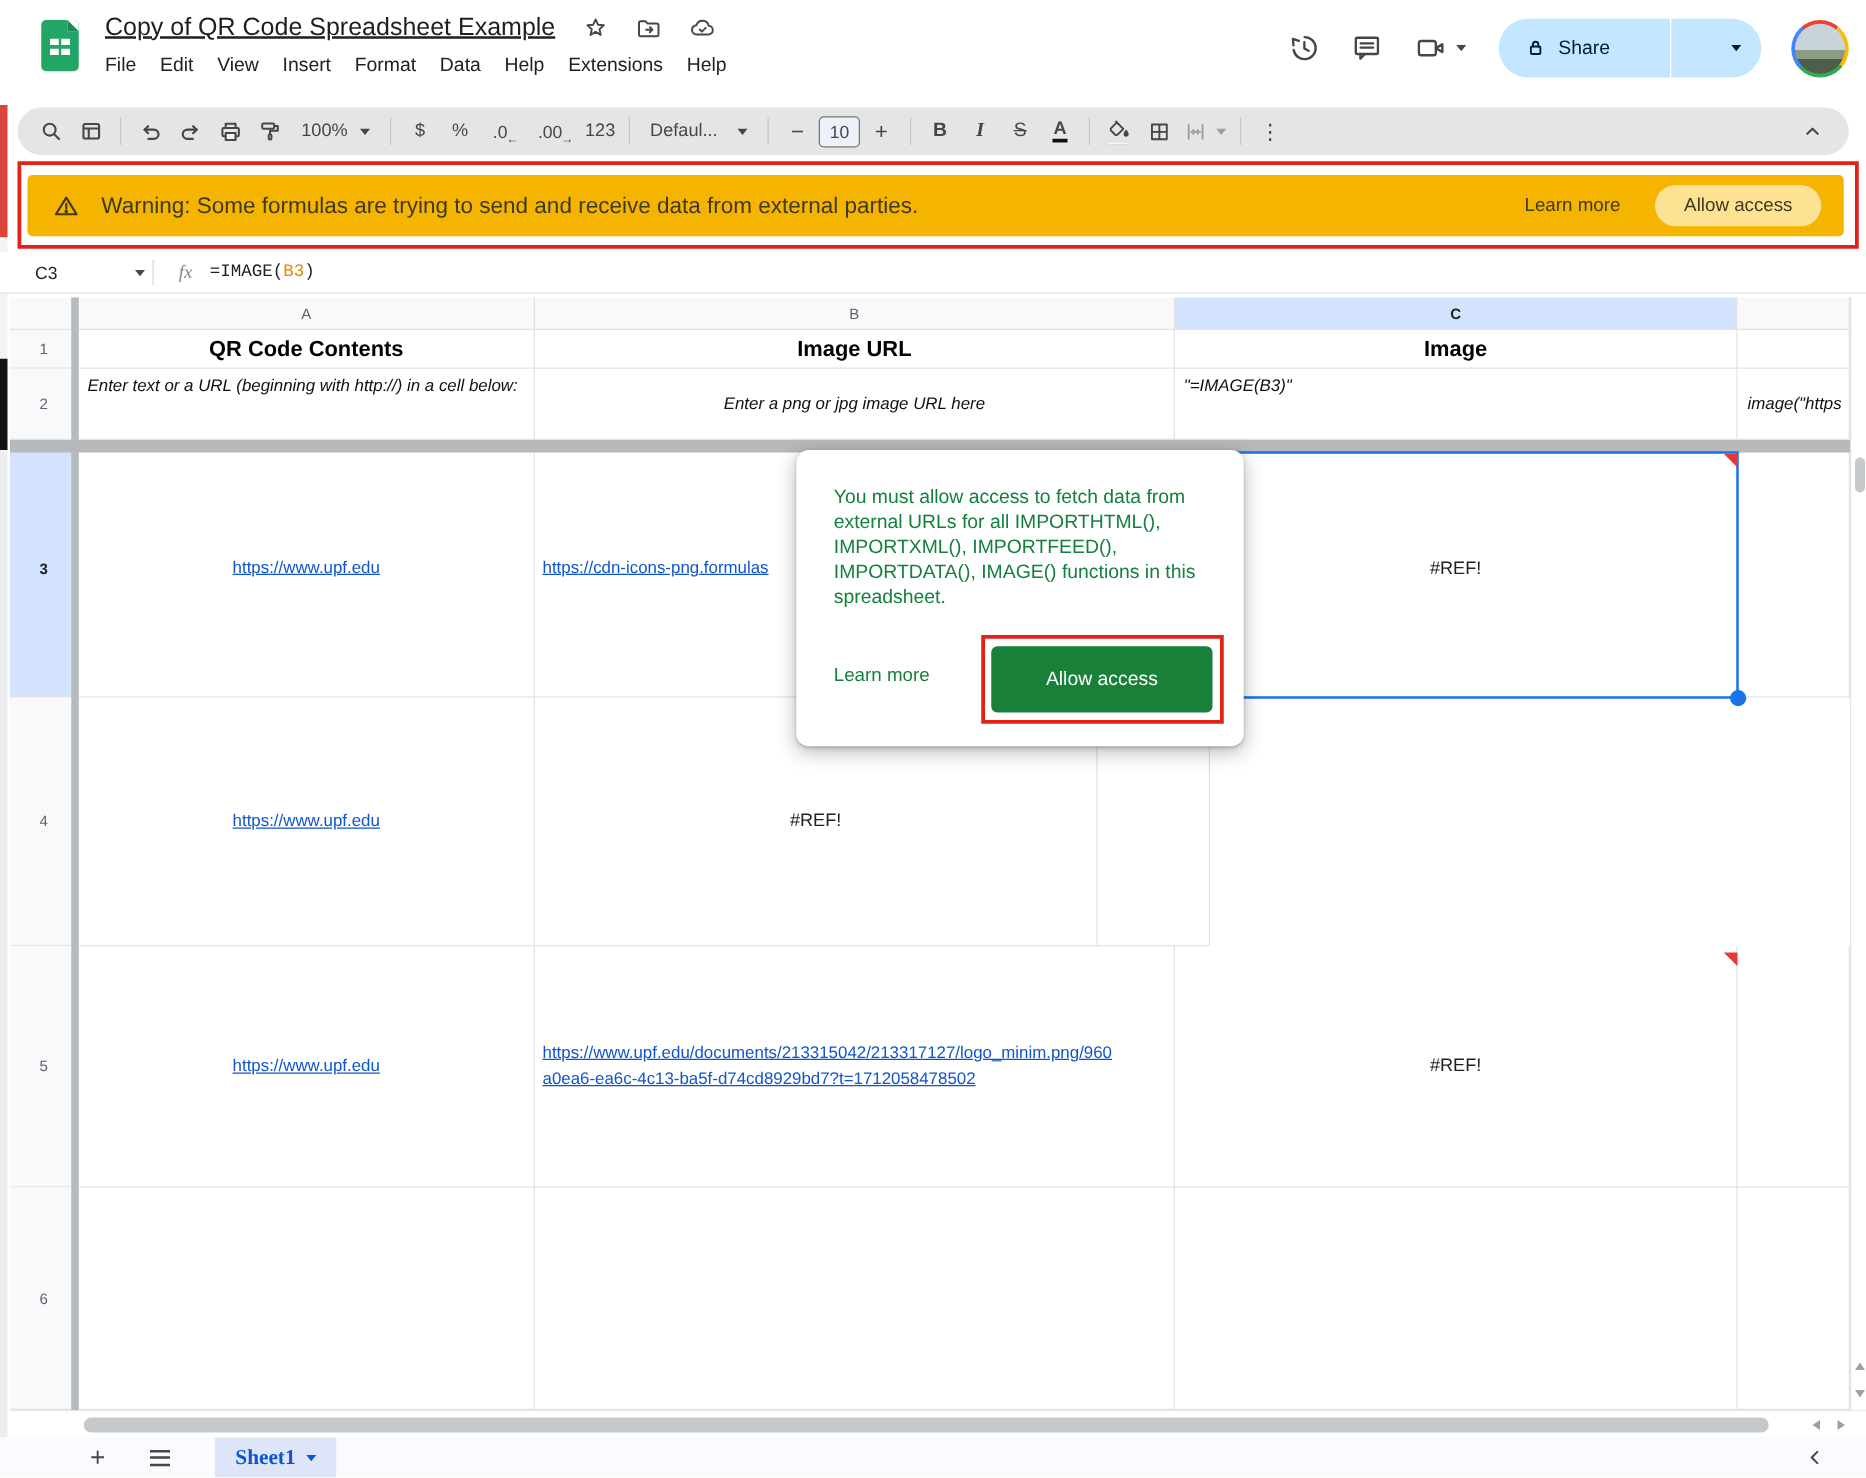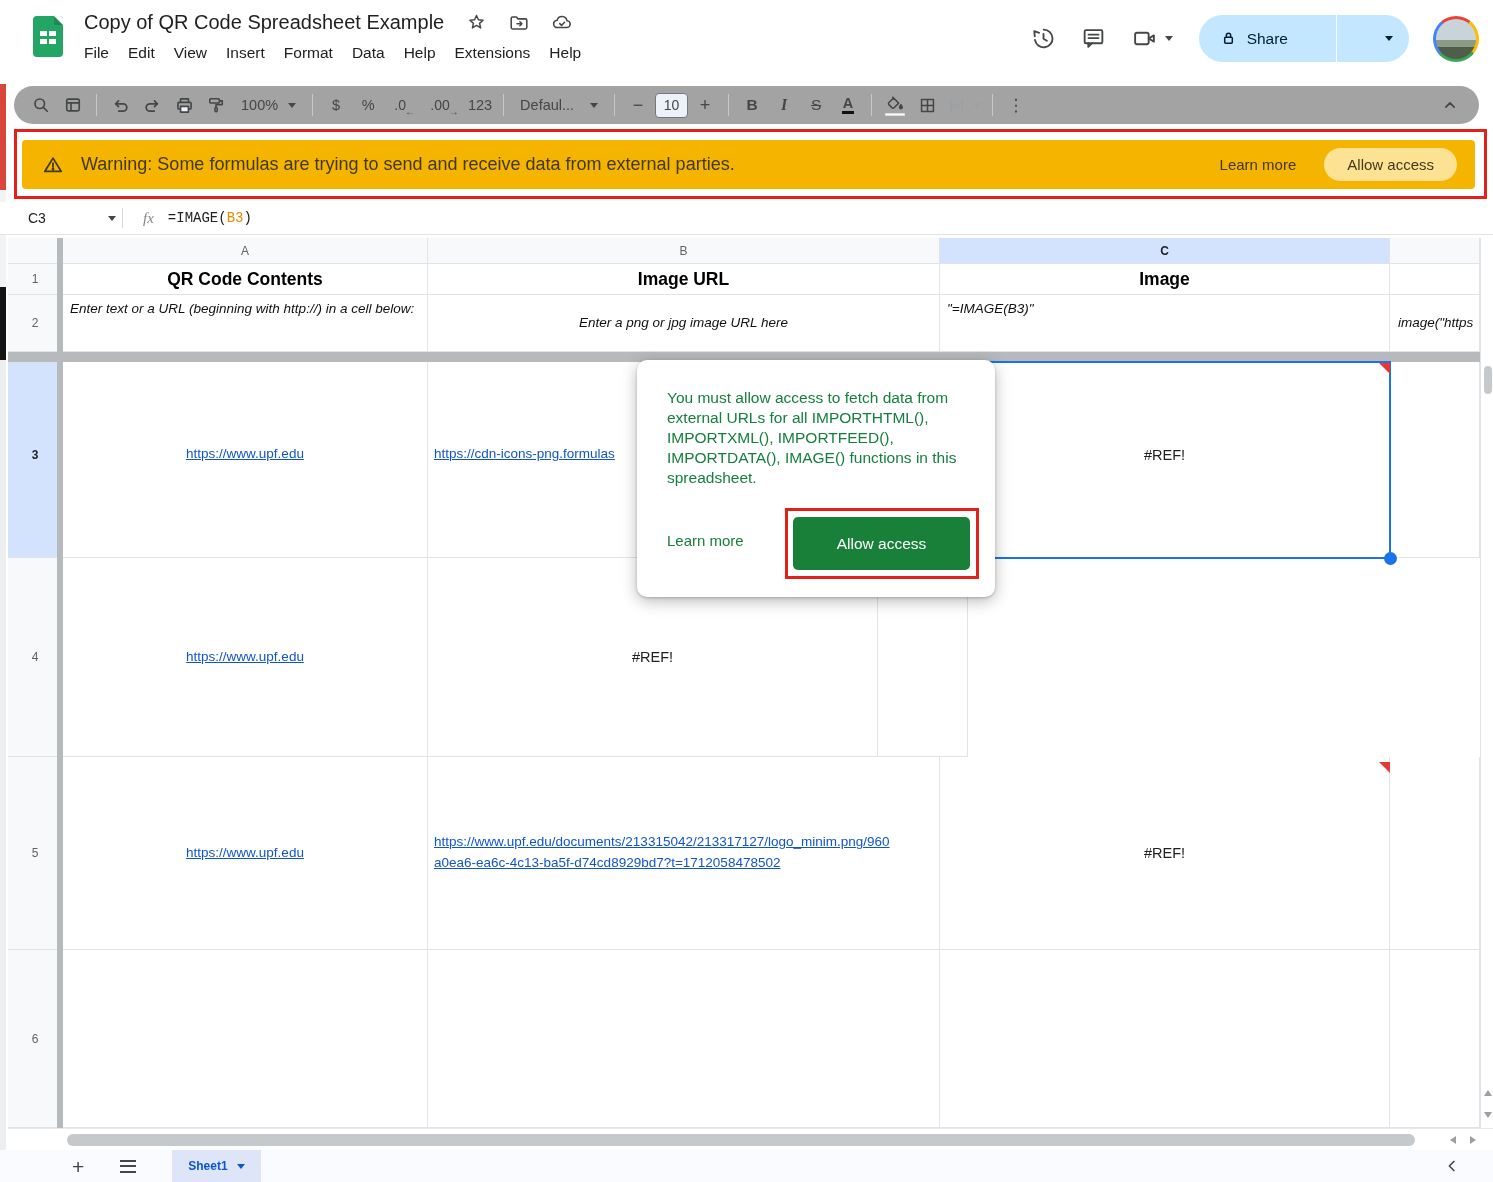--- a/index.html
+++ b/index.html
@@ -11,37 +11,37 @@
   .strip { left:0; width:6px; }
 
   
   #app-header { left:0; top:0; width:1493px; height:84px; background:#fff; }
   .logo { left:33px; top:16px; width:30px; height:41px; background:#23a566; border-radius:4px; overflow:hidden; }
   .logo-fold { position:absolute; right:0; top:0; width:0; height:0; border-top:9px solid #fff; border-left:9px solid #1b8c52; }
   .logo-grid { position:absolute; left:7px; top:15px; width:16px; height:13px; background:#fff; }
   .logo-grid::before { content:""; position:absolute; left:6.8px; top:0; width:2.4px; height:100%; background:#23a566; }
   .logo-grid::after  { content:""; position:absolute; left:0; top:5.2px; width:100%; height:2.4px; background:#23a566; }
   .title-row { left:84px; top:11px; display:flex; align-items:center; gap:21px; }
-  .doc-title { font-size:20px; color:#1f1f1f; }
+  .doc-title { font-size:20px; color:#1f1f1f;text-decoration:underline; }
   .title-ic { width:22px; height:22px; display:flex; align-items:center; justify-content:center; }
   .menubar { left:84px; top:44px; display:flex; gap:19px; font-size:15.5px; color:#202124; }
   .menubar span { cursor:default; }
   .hdr-right { top:15px; right:14px; display:flex; align-items:center; gap:24px; }
   .hic { width:26px; height:26px; display:flex; align-items:center; justify-content:center; }
   .share-pill { display:flex; align-items:center; height:47px; background:#c2e7ff; border-radius:24px; color:#001d35; overflow:hidden;gap:32px; }
   .share-main { display:flex; align-items:center; gap:9px; padding:0 16px 0 20px; font-size:15.5px; font-weight:500; height:100%; }
   .share-sep { width:1px; height:47px; background:#fff; }
   .share-arrow { padding:0 16px; height:100%; display:flex; align-items:center; }
   .caret { width:0; height:0; border-left:4.5px solid transparent; border-right:4.5px solid transparent; border-top:5.5px solid #444746; }
   .avatar-ring { width:46px; height:46px; border-radius:50%; padding:3px;
      background:conic-gradient(from -40deg, #ea4335 0 22%, #fbbc04 22% 47%, #34a853 47% 74%, #4285f4 74% 100%); }
   .avatar-img { width:40px; height:40px; border-radius:50%; background:linear-gradient(180deg,#c9d4da 0 52%,#8b9b86 52% 70%,#4f5d4b 70% 100%); }
 
   
-  #toolbar { left:14px; top:86px; width:1465px; height:38px; background:#a3a3a3; border-radius:19px;
+  #toolbar { left:14px; top:86px; width:1465px; height:38px; background:#e5e5e5; border-radius:19px;
      display:flex; align-items:center; padding:0 14px 0 12px; gap:2px; }
   .tbtn { min-width:30px; height:28px; display:flex; align-items:center; justify-content:center; border-radius:4px; color:#444746; font-size:14.5px; position:relative; }
   .tdiv { width:1px; height:22px; background:#c4c7cc; margin:0 6px; }
   .tlabel { font-size:14.5px; color:#444746; }
   .zoom-box { display:flex; align-items:center; gap:10px; padding:0 8px; }
   .font-box { display:flex; align-items:center; gap:16px; padding:0 8px; min-width:92px; }
   .size-box { width:33px; height:25px; border:1px solid #747775; border-radius:4px; display:flex; align-items:center; justify-content:center; font-size:14px; color:#444746; background:#edf2fa; }
   .b-bold { font-weight:700; }
   .b-italic { font-style:italic; font-family:"Liberation Serif",serif; font-weight:600; }
   .b-strike { text-decoration:line-through; }
@@ -110,21 +110,21 @@
   .h-thumb { position:absolute; left:59px; top:5px; width:1348px; height:12px; background:#c6c9cc; border-radius:6px; }
   .h-left { position:absolute; left:1442px; top:7px; width:0; height:0; border-top:4px solid transparent; border-bottom:4px solid transparent; border-right:6px solid #9aa0a6; }
   .h-right { position:absolute; left:1462px; top:7px; width:0; height:0; border-top:4px solid transparent; border-bottom:4px solid transparent; border-left:6px solid #9aa0a6; }
 
   
   #footer { left:0; top:1150px; width:1493px; height:32px; background:#f9fbfe; display:flex; align-items:center; }
   .ft-plus { margin-left:72px; font-size:21px; color:#444746; line-height:1; }
   .ft-burger { margin-left:36px; display:flex; flex-direction:column; gap:3.5px; }
   .ft-burger i { display:block; width:16px; height:2px; background:#444746; }
   .sheet-tab { margin-left:36px; height:32px; padding:0 16px; background:#dee5f8; display:flex; align-items:center; gap:9px; }
-  .sheet-tab span { color:#0b57d0; font-weight:700; font-size:12px; }
+  .sheet-tab span { color:#0b57d0; font-weight:700; font-size:17px;font-family:Liberation Serif, serif; }
   .sheet-tab .caret { border-top-color:#0b57d0; }
   .ft-chevron { margin-left:auto; margin-right:32px; color:#444746; }
 
   svg { display:block; }
 </style>
 </head>
 <body>
 
 <div class="abs strip" style="top:0;height:57px;background:#4c8bf5"></div>
 <div class="abs strip" style="top:57px;height:133px;background:#d8463c"></div>

